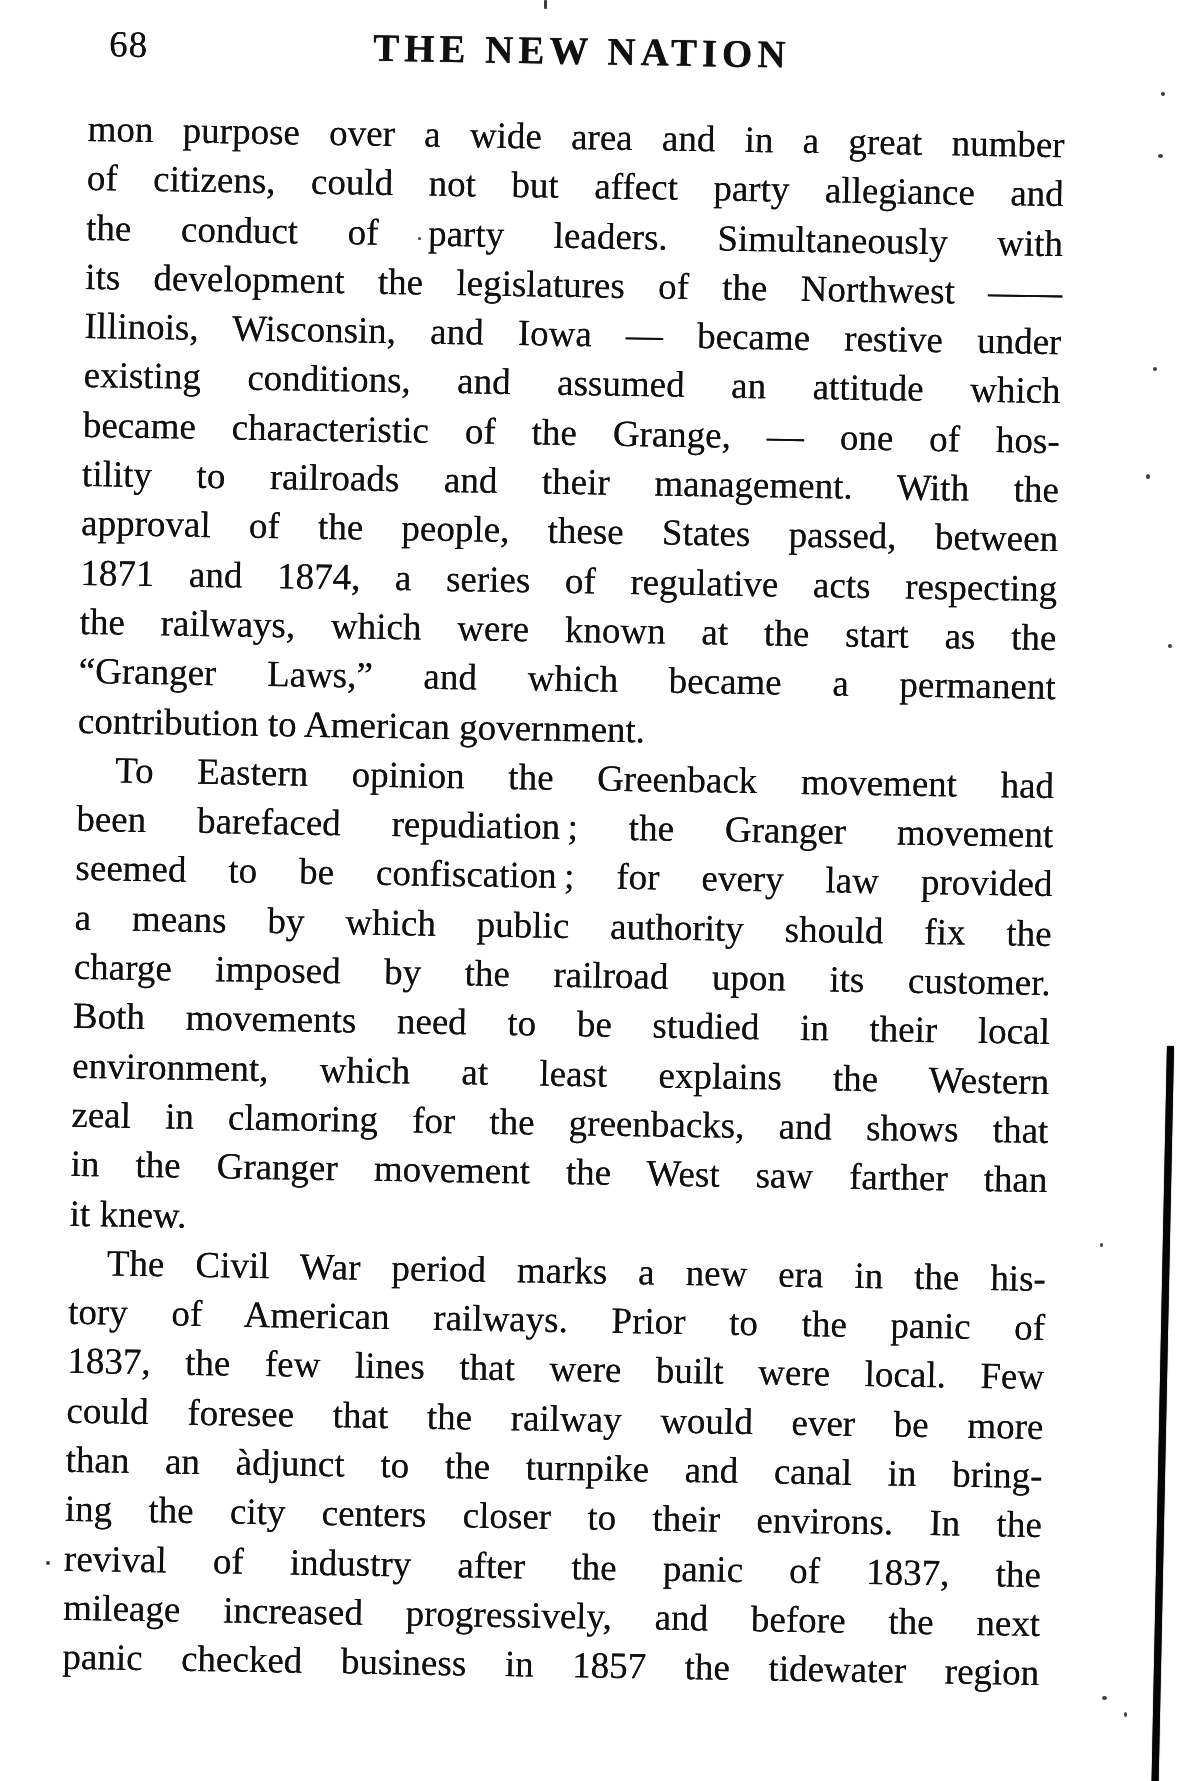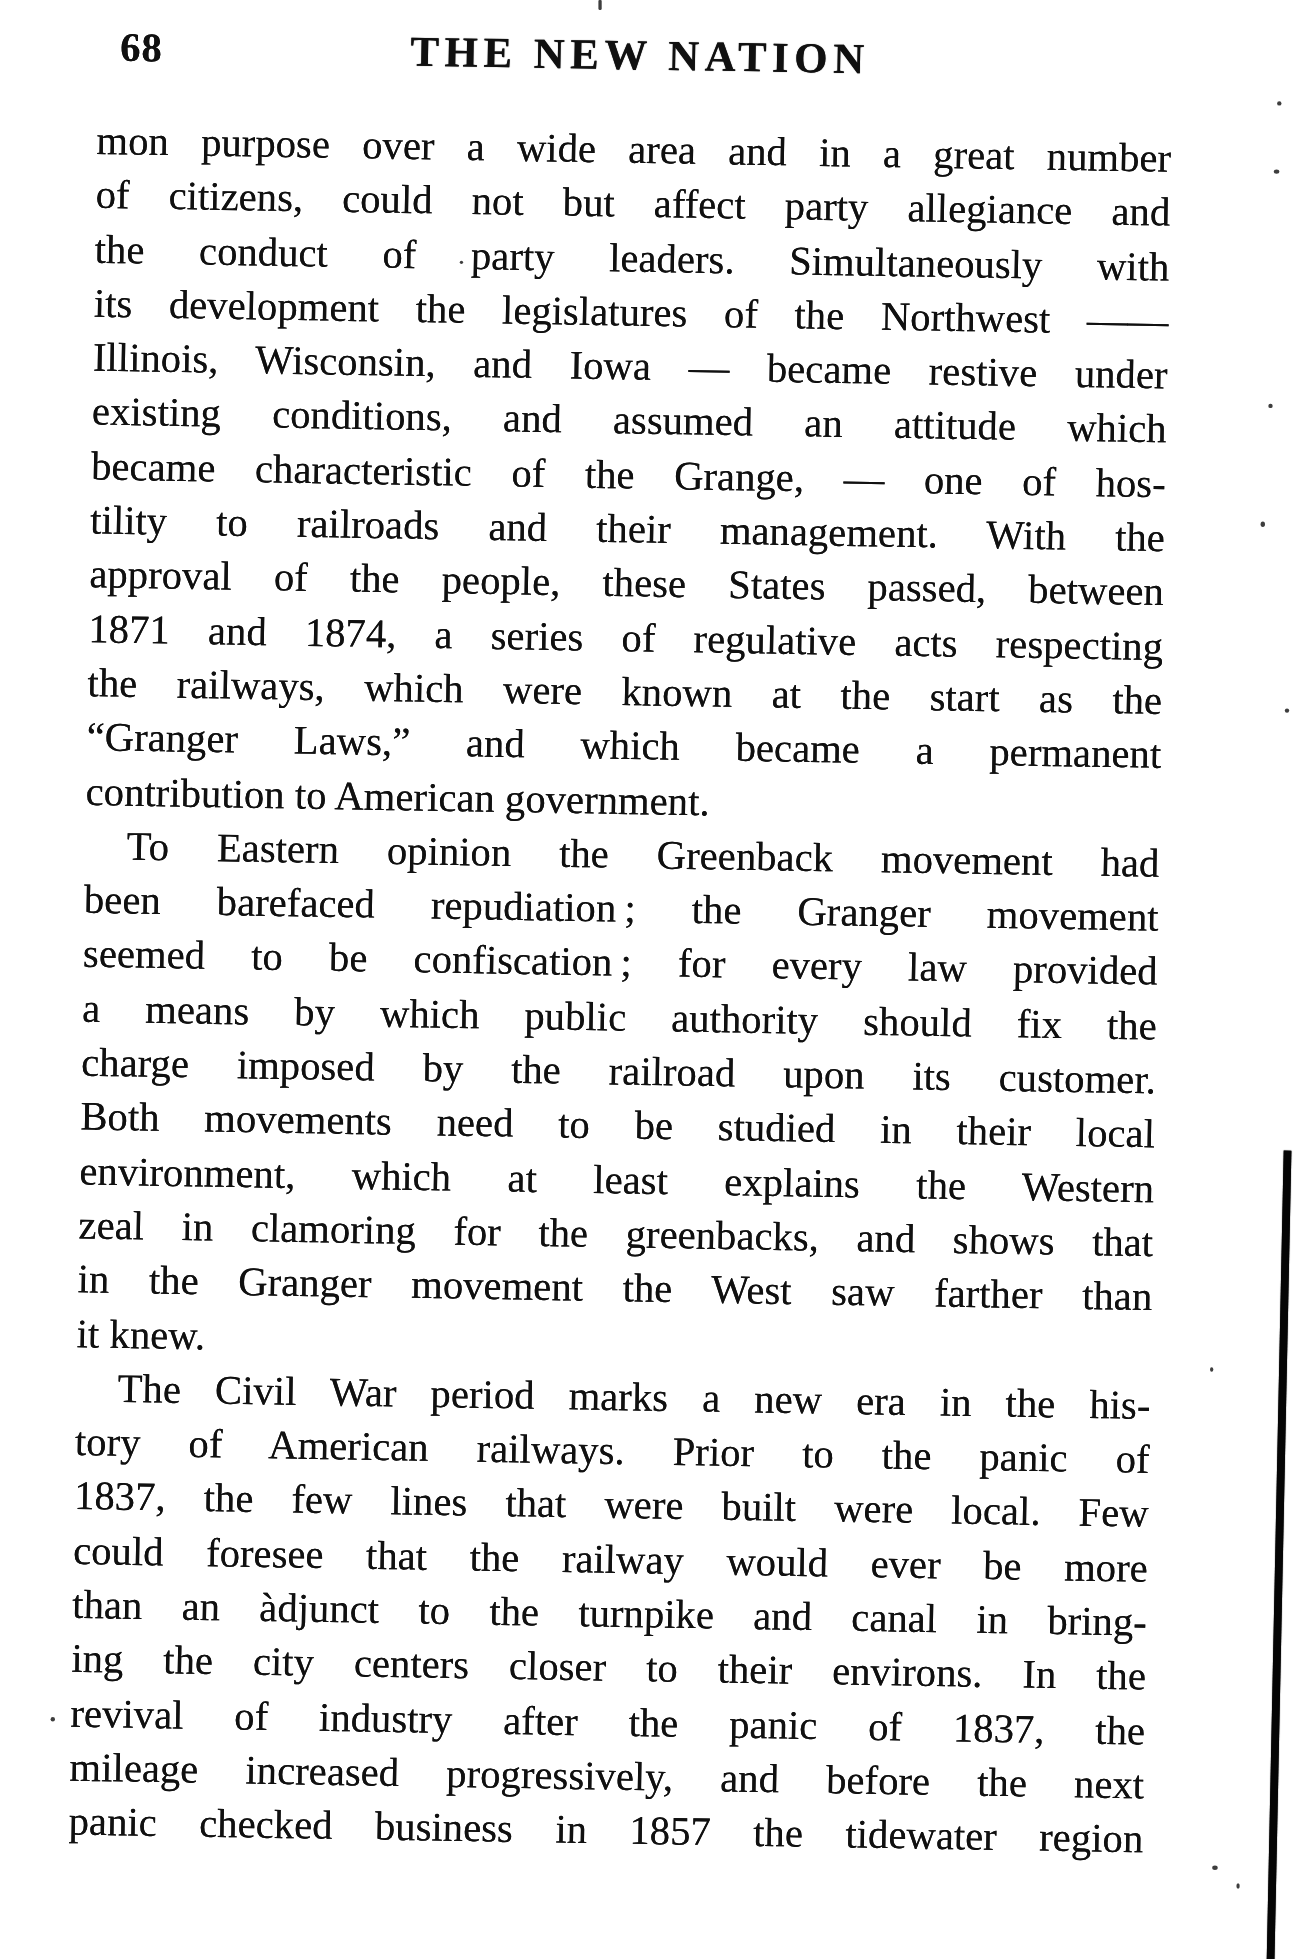--- a/index.html
+++ b/index.html
@@ -12,21 +12,21 @@
     color:#101010;
   }
   
   .scan{
     position:absolute;left:0;top:0;width:1180px;height:1781px;
     transform:rotate(0.95deg);
     transform-origin:90px 115px;
   }
   .pageno{
     position:absolute;left:108px;top:22px;
-    font-size:37px;font-weight:700;letter-spacing:1px;
+    font-size:37px;font-weight:400;letter-spacing:1px;
     text-shadow:0 0 0.6px rgba(0,0,0,.9);
   }
   .running-title{
     position:absolute;left:372px;top:20px;
     font-size:39px;font-weight:700;letter-spacing:5px;
     white-space:nowrap;
     text-shadow:0 0 0.7px rgba(0,0,0,.9);
   }
   .text-block{
     position:absolute;left:88px;top:104px;width:977px;

